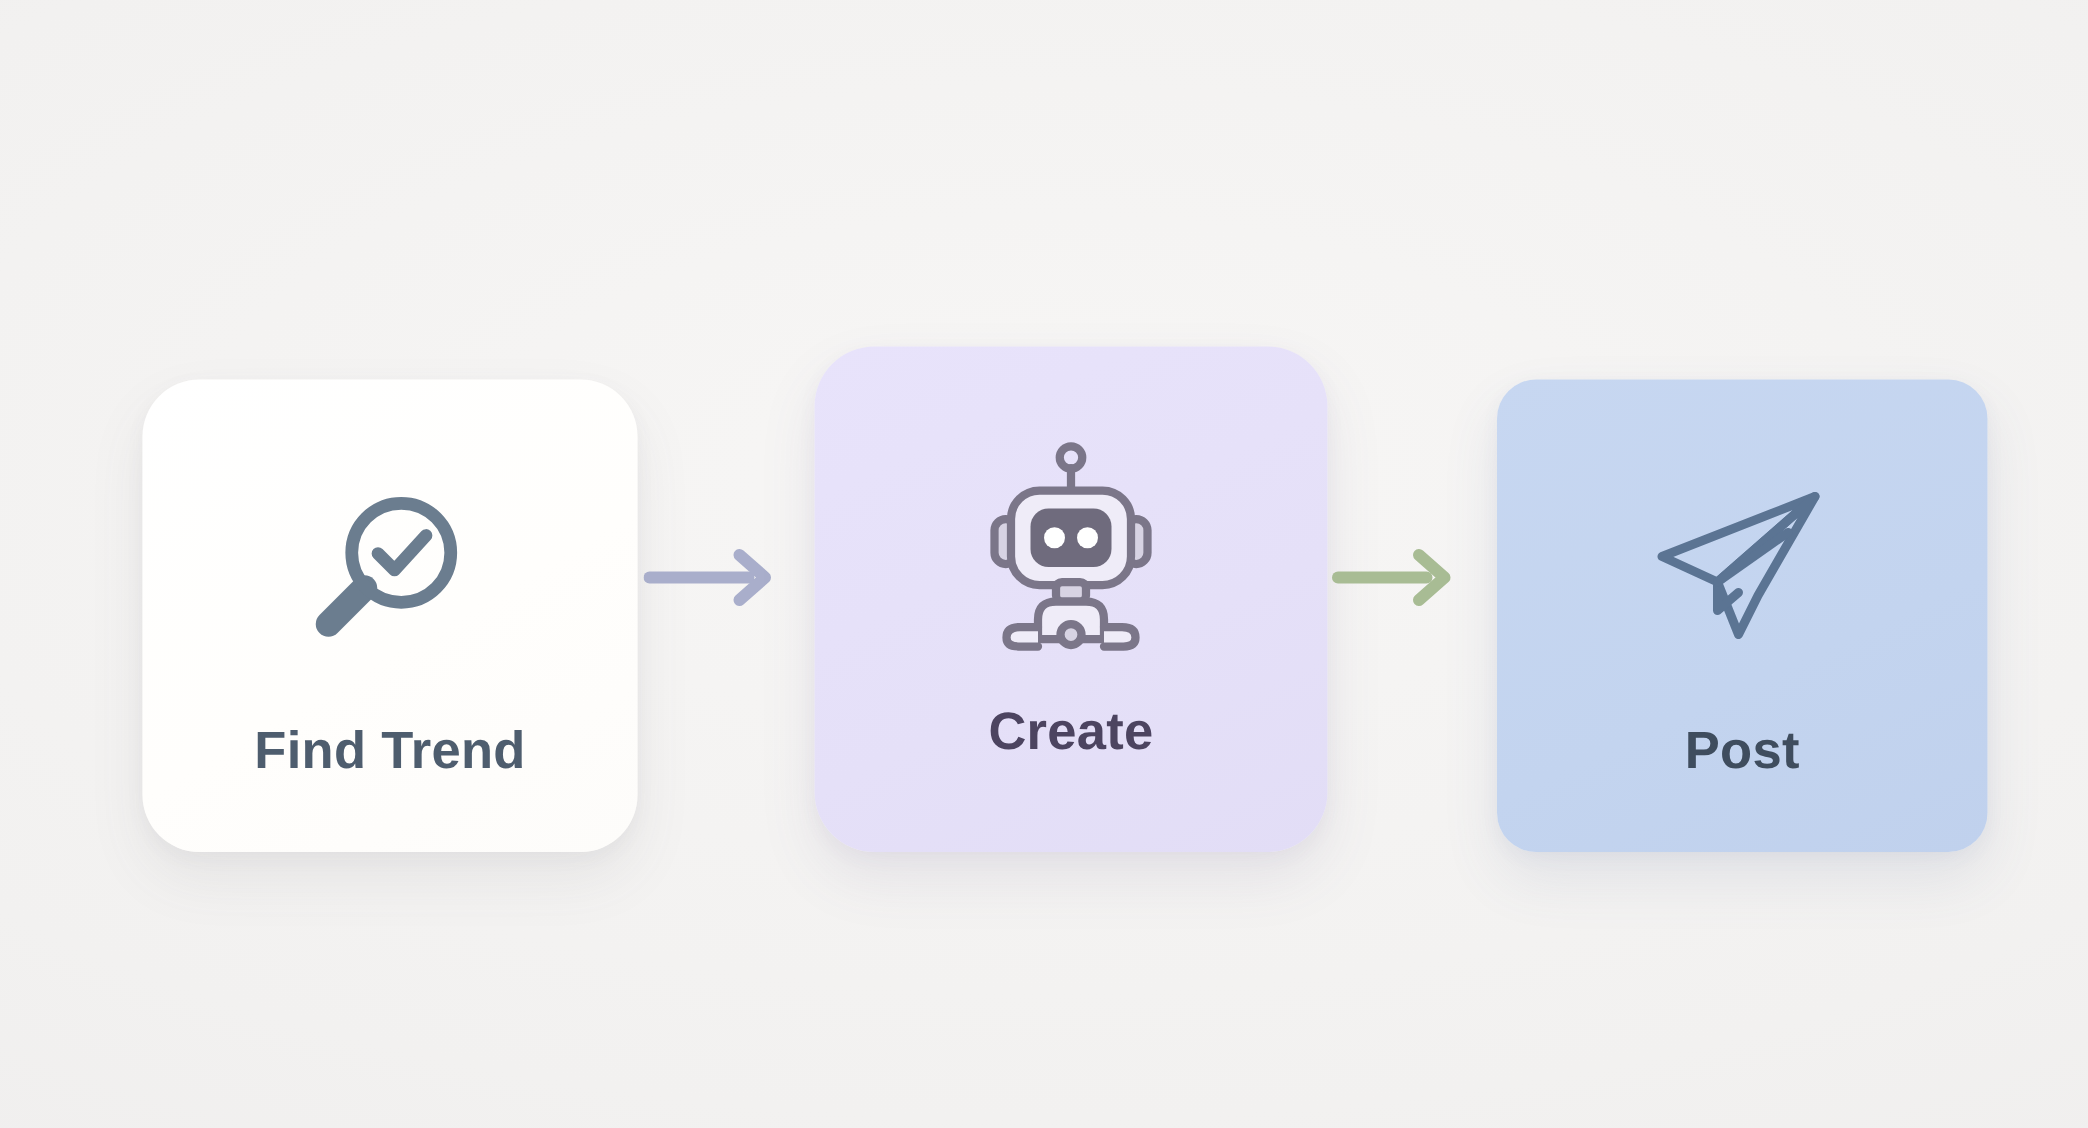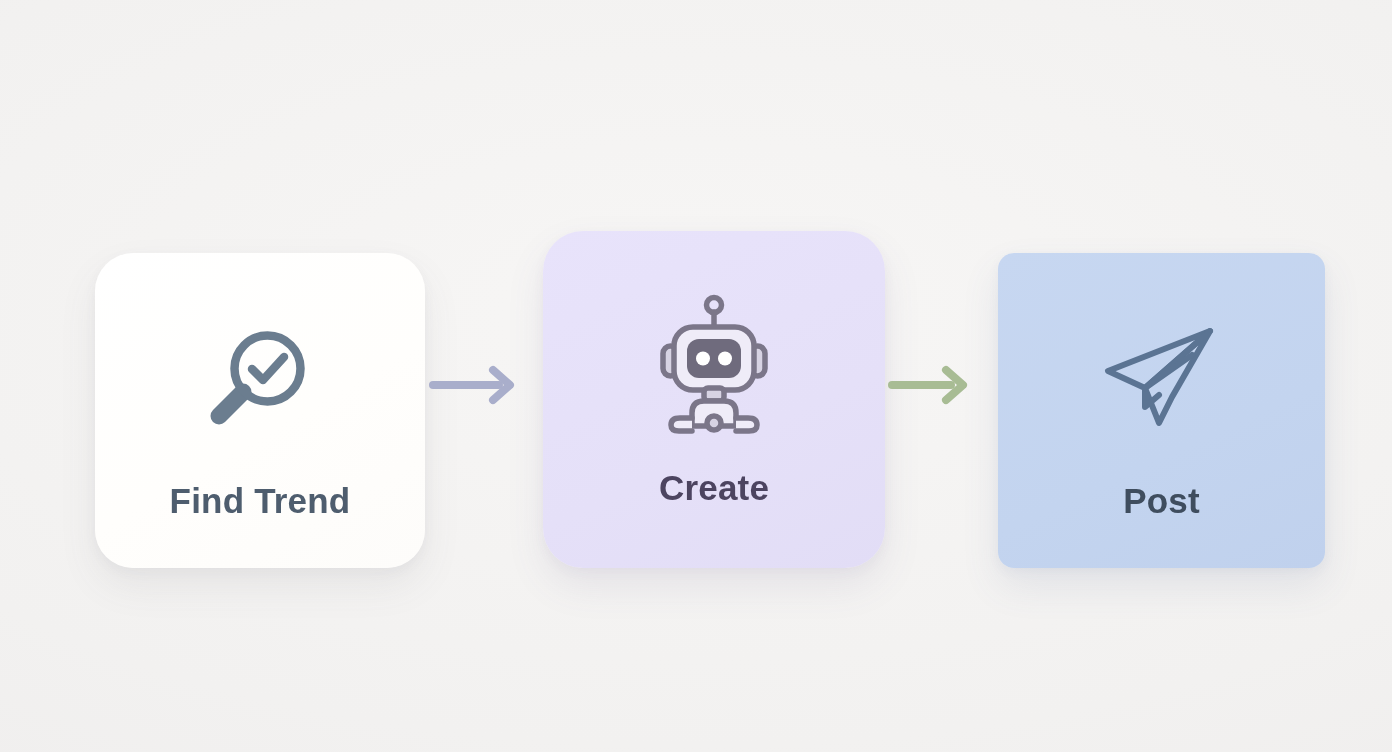--- a/index.html
+++ b/index.html
@@ -66,21 +66,21 @@
       0 18px 38px rgba(95, 85, 135, 0.10),
       0 4px 12px rgba(95, 85, 135, 0.05);
     text-align: center;
   }
 
   .card-3 {
     left: 998px;
     top: 253px;
     width: 327px;
     height: 315px;
-    border-radius: 16px;
+    border-radius: 26px;
     background: linear-gradient(155deg, #c7d7f1 0%, #c3d4ef 60%, #c0d1ed 100%);
     box-shadow:
       0 18px 38px rgba(80, 100, 145, 0.11),
       0 4px 12px rgba(80, 100, 145, 0.055);
   }
 
   .card-icon {
     display: flex;
     align-items: center;
     justify-content: center;

